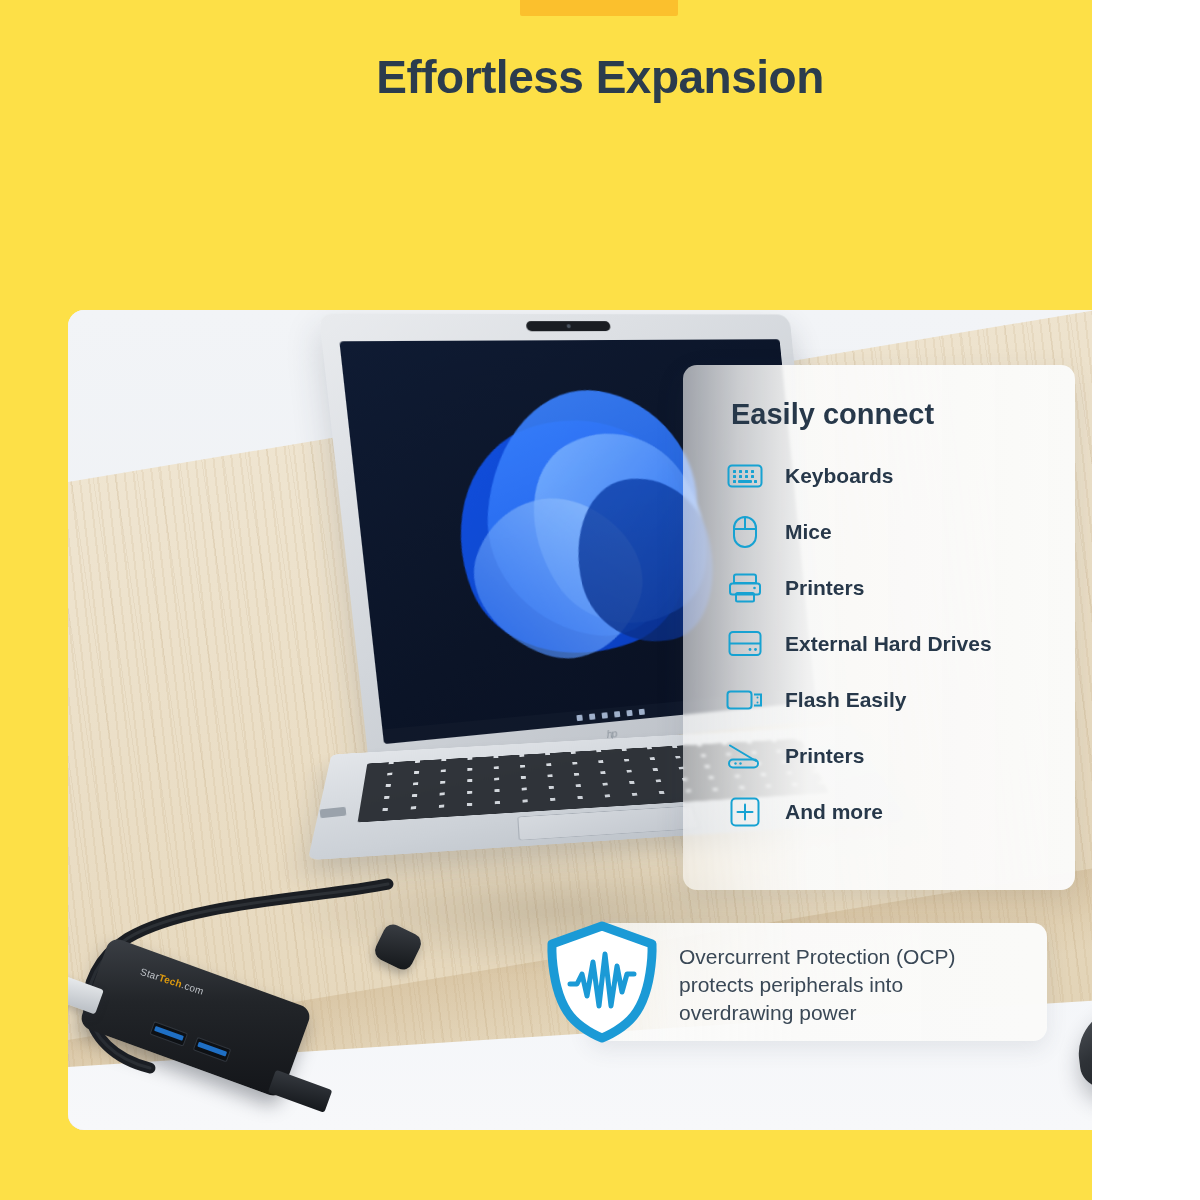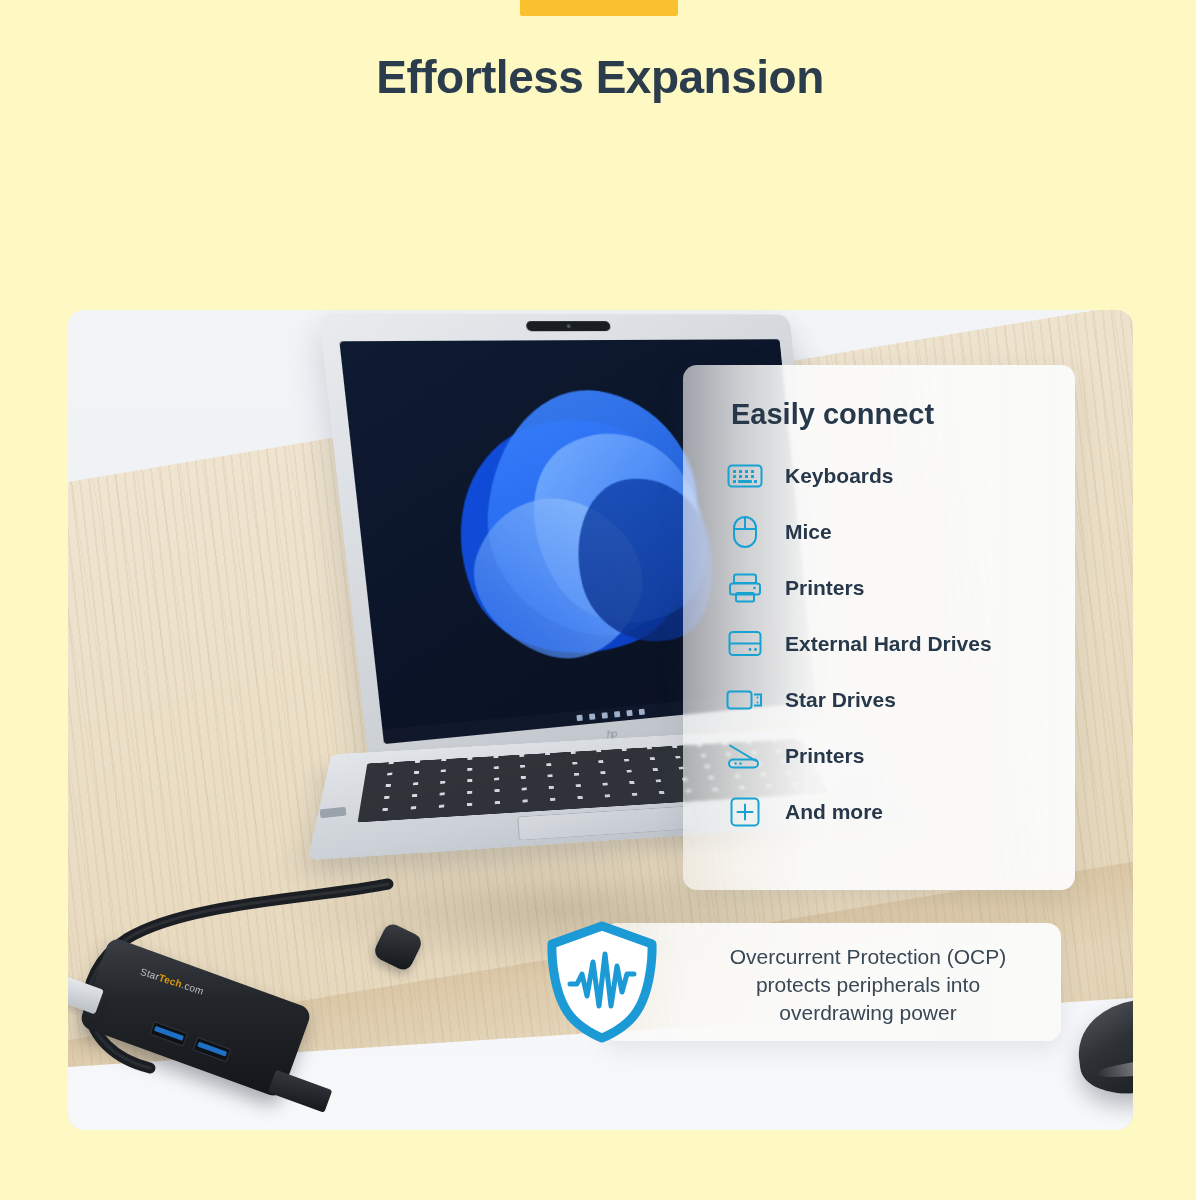--- a/index.html
+++ b/index.html
@@ -1,17 +1,17 @@
 <!DOCTYPE html>
 <html><head>
 <meta charset="utf-8">
 <style>
   html,body{margin:0;padding:0;background:#ffffff;}
   body{width:1200px;height:1200px;overflow:hidden;font-family:"Liberation Sans",sans-serif;}
-  .stage{position:relative;width:1196px;height:1200px;background:#fef9c3;overflow:hidden;}
+  .stage{position:relative;width:1092px;height:1200px;background:#fde047;overflow:hidden;}
 
   
   .accent-bar{position:absolute;left:520px;top:0;width:158px;height:16px;background:#fbc02d;border-radius:0 0 2px 2px;}
 
   
   .header{position:absolute;left:0;top:52px;width:1200px;text-align:center;}
   .headline{font-size:46px;font-weight:bold;color:#2b3c4d;letter-spacing:-0.5px;line-height:1.1;margin:0;}
   .subhead{margin:22px auto 0;width:900px;font-size:27px;line-height:1.42;color:#3a4856;font-weight:400;}
 
   
@@ -116,23 +116,23 @@
        background:linear-gradient(90deg,rgba(250,250,249,.62) 0%,rgba(250,250,249,.80) 14%,rgba(250,250,249,.965) 32%,rgba(250,250,249,.985) 100%);
        box-shadow:0 10px 30px rgba(60,70,85,.10);backdrop-filter:blur(1.5px);}
   .devcard h3{margin:6px;padding:26px 26px 0 42px;font-size:29px;line-height:1.2;font-weight:bold;color:#27384a;}
   .devlist{margin:16px 0 0;padding:0 16px 0 40px;list-style:none;}
   .devrow{display:flex;align-items:center;height:56px;}
   .devicon{width:44px;height:36px;flex:0 0 44px;display:flex;align-items:center;justify-content:center;}
   .devicon svg{display:block;}
   .devlabel{margin-left:18px;font-size:21px;font-weight:bold;color:#27384a;white-space:nowrap;}
 
   
-  .ocp{position:absolute;left:603px;top:923px;width:458px;height:118px;border-radius:14px;
+  .ocp{position:absolute;left:589px;top:923px;width:458px;height:118px;border-radius:14px;
        background:linear-gradient(90deg,rgba(250,250,249,.70) 0%,rgba(250,250,249,.93) 18%,rgba(250,250,249,.985) 45%,rgba(250,250,249,.99) 100%);
-       box-shadow:0 8px 22px rgba(60,70,85,.10);text-align:center;}
+       box-shadow:0 8px 22px rgba(60,70,85,.10);}
   .ocp-text{position:absolute;left:90px;top:20px;right:18px;font-size:21px;line-height:1.33;color:#3a4856;}
   .shield{position:absolute;left:538px;top:918px;width:128px;height:128px;}
 
   
   .shadow{position:absolute;left:210px;top:540px;width:560px;height:120px;border-radius:50%;
        background:radial-gradient(ellipse at center,rgba(90,80,60,.22),rgba(90,80,60,0) 70%);
        filter:blur(6px);}
 </style>
 </head>
 <body>
@@ -266,21 +266,21 @@
 
       <li class="devrow">
         <span class="devicon">
           <svg width="38" height="22" viewBox="0 0 38 22" fill="none" stroke="#17a2d2" stroke-width="2">
             <rect x="1.5" y="2.5" width="24" height="17" rx="3"></rect>
             <path d="M28 5.5h7v11h-7"></path>
             <circle cx="31.5" cy="8.5" r="1" fill="#17a2d2" stroke="none"></circle>
             <circle cx="31.5" cy="13.5" r="1" fill="#17a2d2" stroke="none"></circle>
           </svg>
         </span>
-        <span class="devlabel">Star Drives</span>
+        <span class="devlabel">Flash Easily</span>
       </li>
 
       <li class="devrow">
         <span class="devicon">
           <svg width="36" height="28" viewBox="0 0 36 28" fill="none" stroke="#17a2d2" stroke-width="2">
             <path d="M3 3.5 L29 19" stroke-linecap="round"></path>
             <rect x="2" y="17.5" width="29" height="8" rx="4"></rect>
             <circle cx="8.5" cy="21.5" r="1.2" fill="#17a2d2" stroke="none"></circle>
             <circle cx="13.5" cy="21.5" r="1.2" fill="#17a2d2" stroke="none"></circle>
           </svg>

